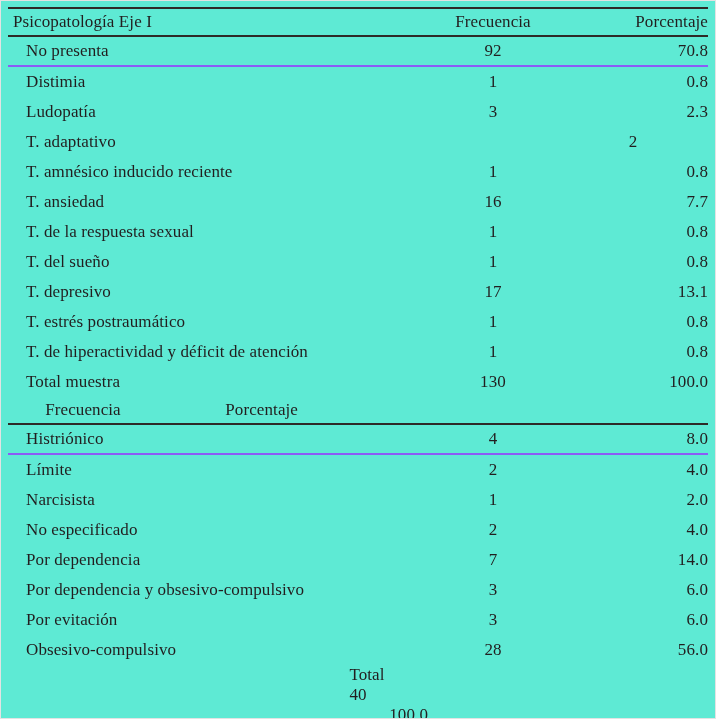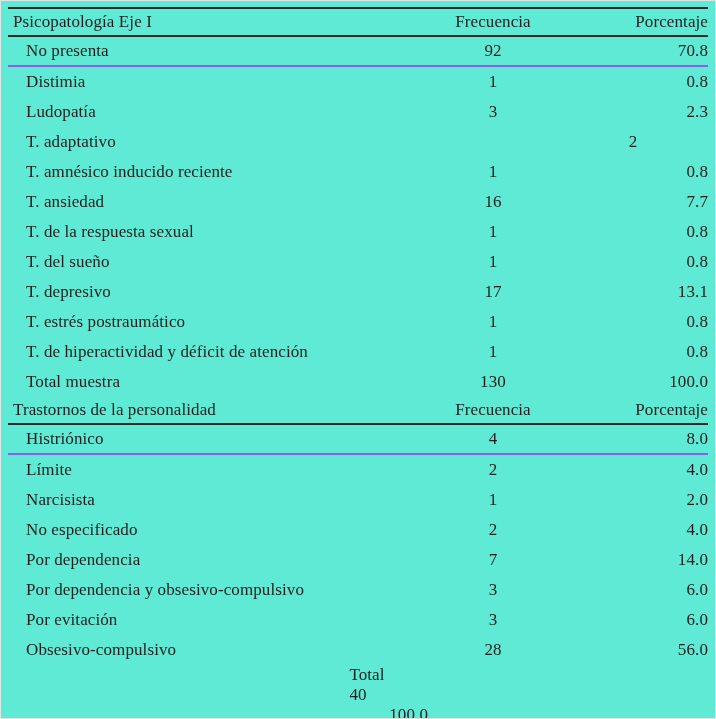--- a/index.html
+++ b/index.html
@@ -129,21 +129,20 @@
   <div class="row">
     <div class="c-label">Total muestra</div>
     <div class="c-freq">130</div>
     <div class="c-pct">100.0</div>
   </div>
 </div>
     </section>
 
     <section class="tsection">
       <div class="row header">
-        <div class="c-label">Trastornos de la personalidad</div>
         <div class="c-freq">Frecuencia</div>
         <div class="c-pct">Porcentaje</div>
       </div>
       <div class="rows">
   <div class="row">
     <div class="c-label">Histriónico</div>
     <div class="c-freq">4</div>
     <div class="c-pct">8.0</div>
   </div>
 

